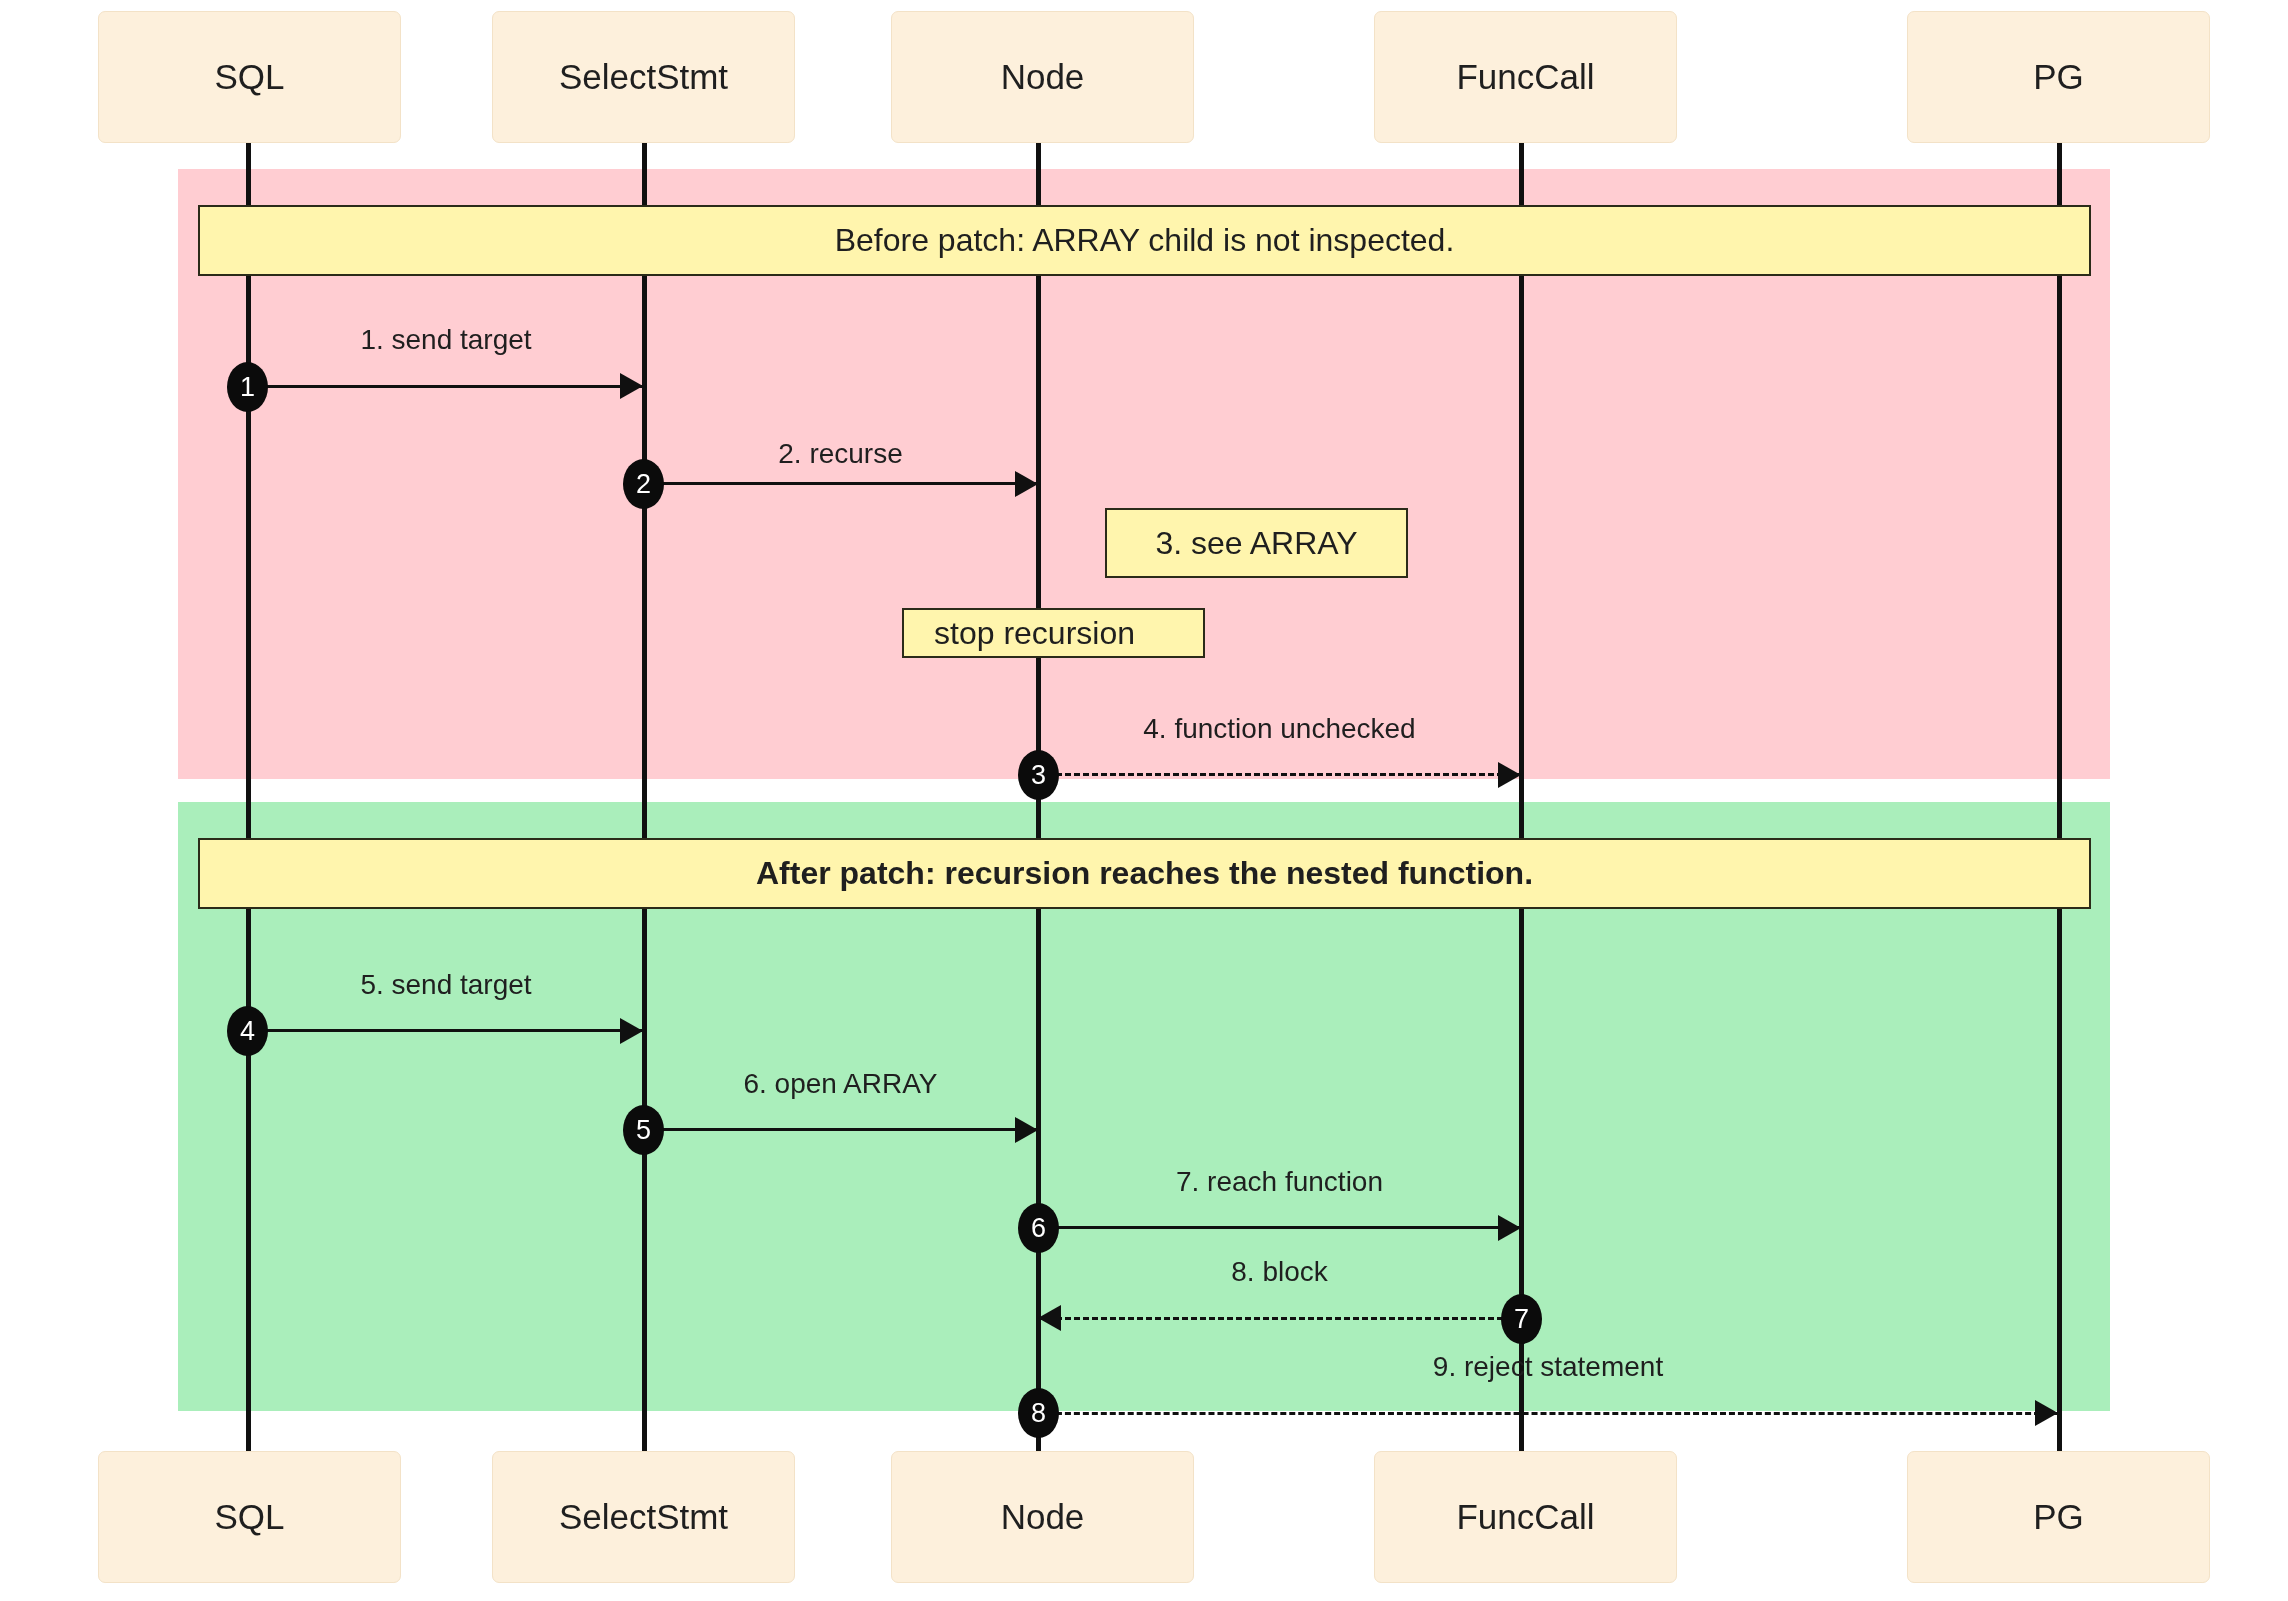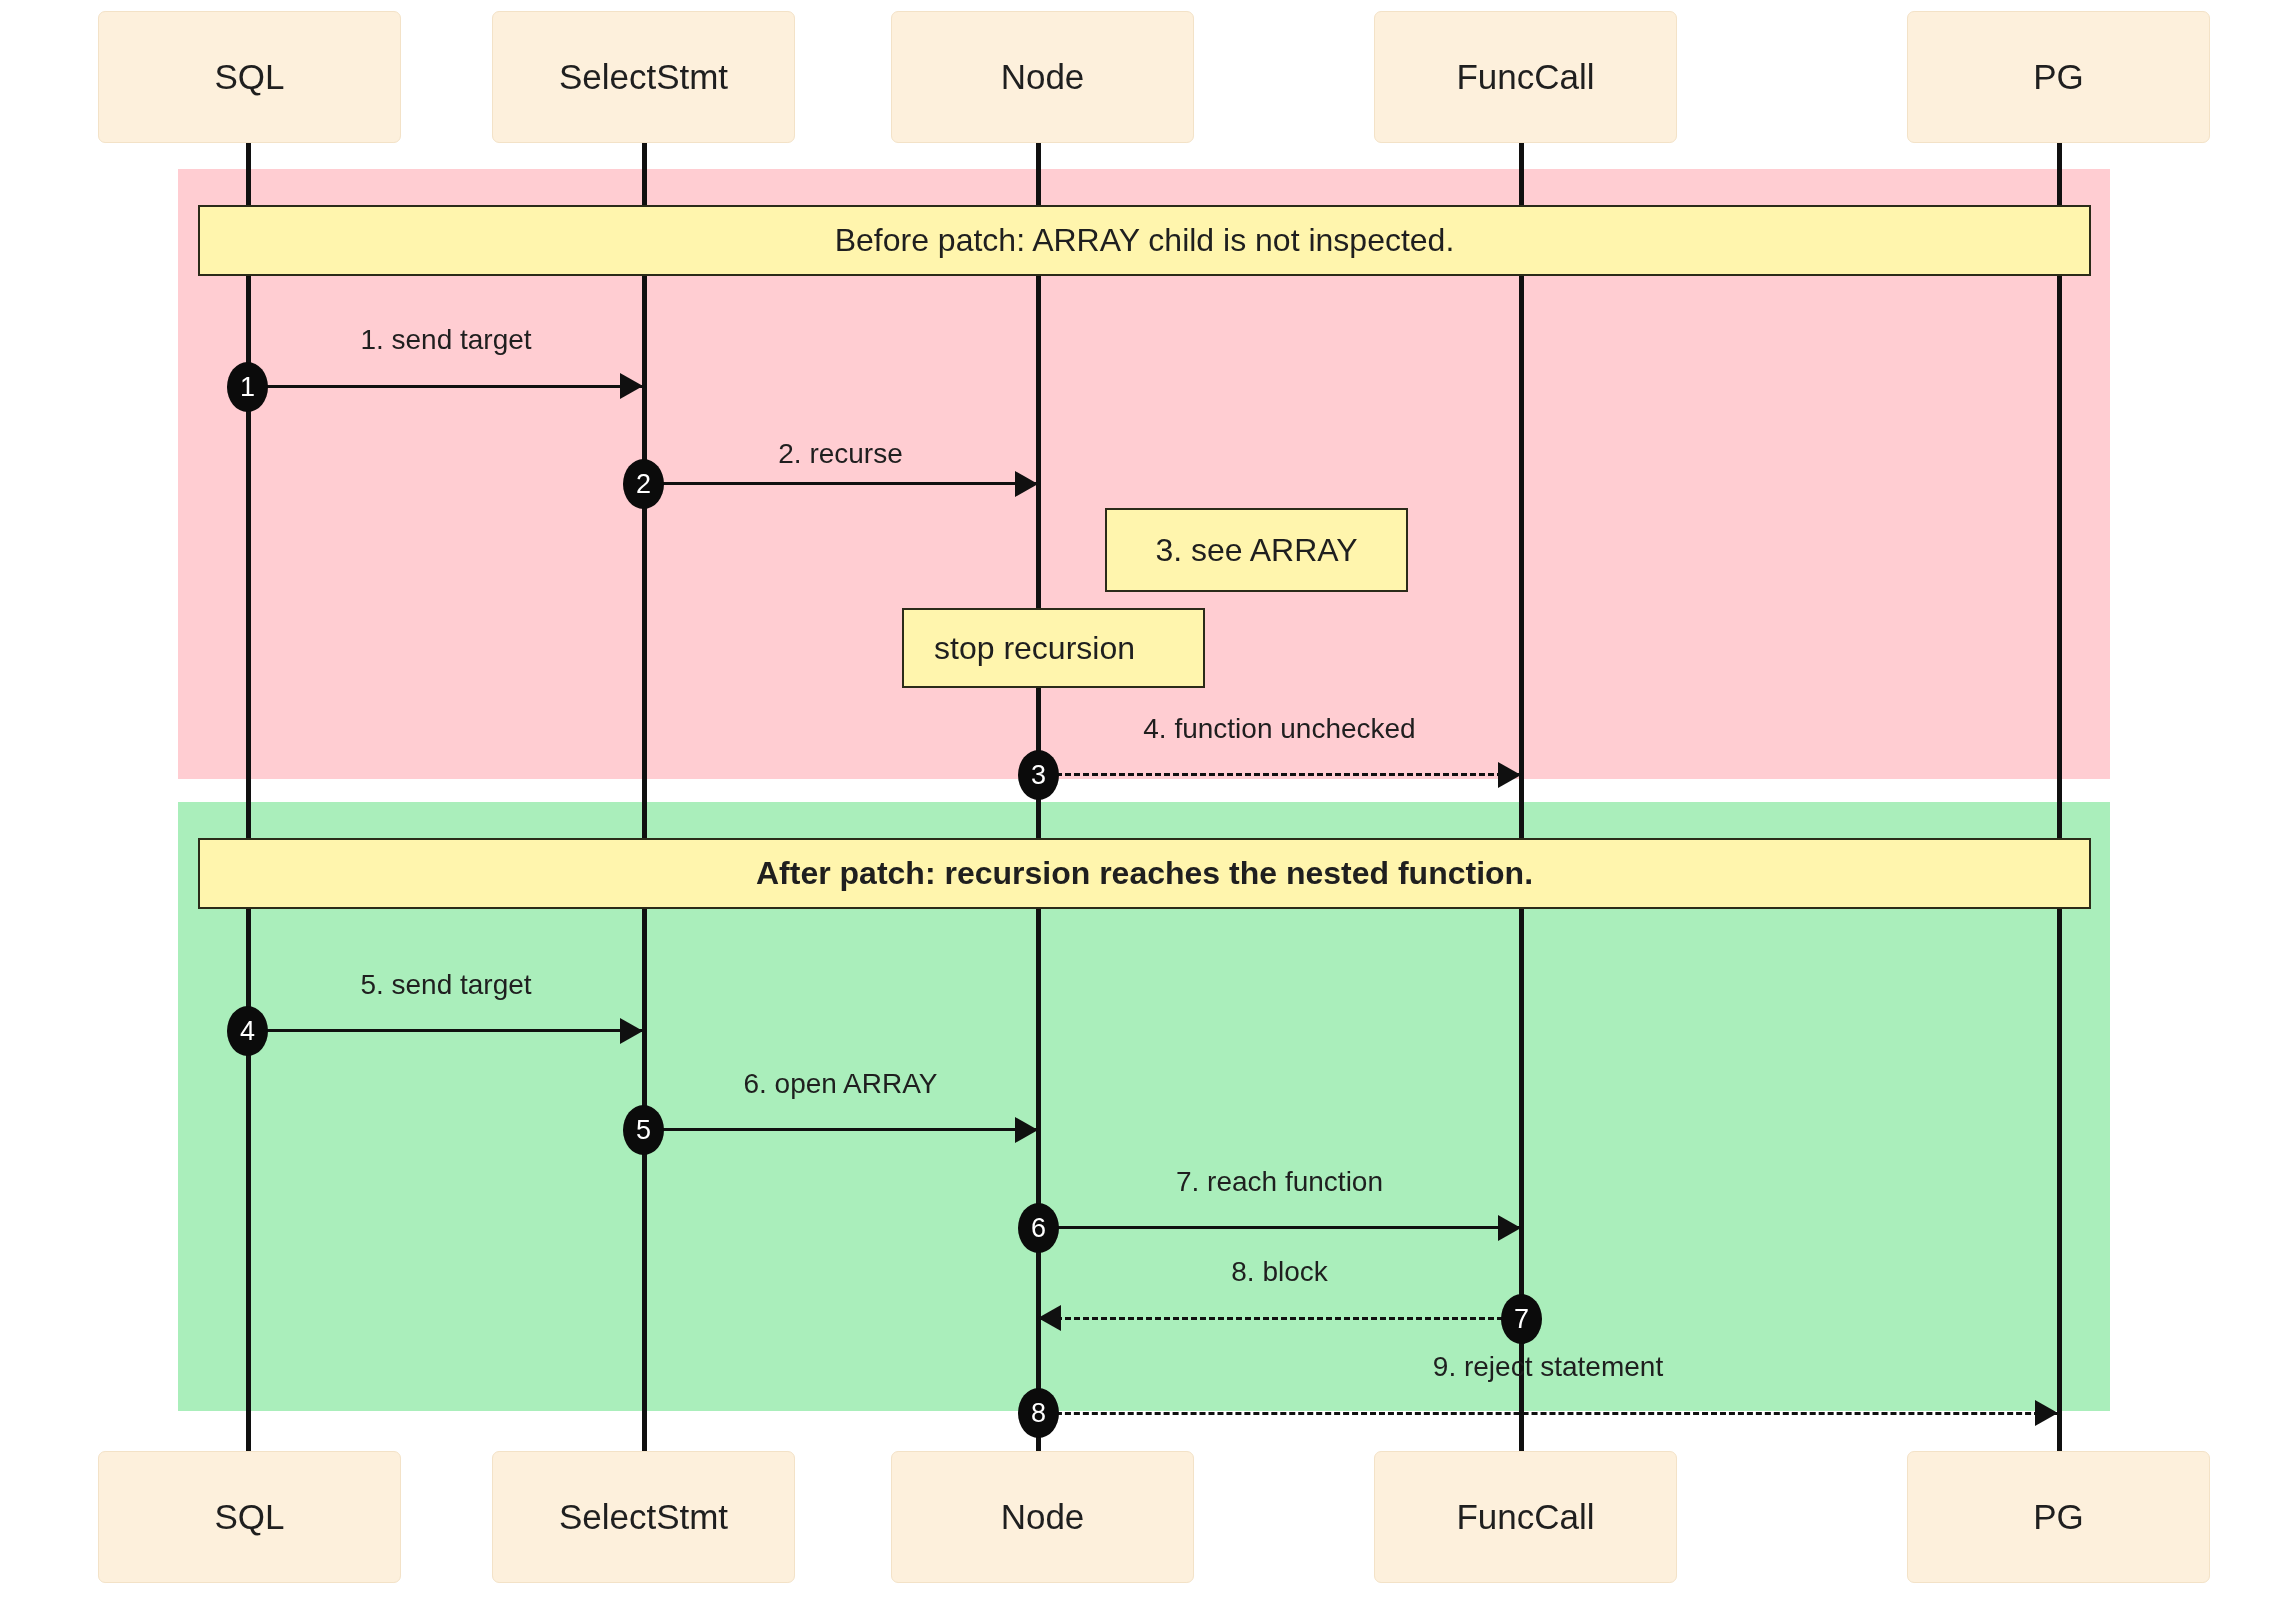--- a/index.html
+++ b/index.html
@@ -131,24 +131,24 @@
     </div>
     <div class="participant-box" style="left: 1907px; top: 1451px; width: 303px; height: 132px;">
       <span>PG</span>
     </div>
     <div class="note center" style="left: 198px; top: 205px; width: 1893px; height: 71px;">
       <span>Before patch: ARRAY child is not inspected.</span>
     </div>
     <div class="note center" style="left: 198px; top: 838px; width: 1893px; height: 71px; font-weight: bold;">
       <span>After patch: recursion reaches the nested function.</span>
     </div>
-    <div class="note center" style="left: 1105px; top: 508px; width: 303px; height: 84px;">
+    <div class="note center" style="left: 1105px; top: 508px; width: 303px; height: 70px;">
       <span>3. see ARRAY</span>
     </div>
-    <div class="note left" style="left: 902px; top: 608px; width: 303px; height: 80px;">
+    <div class="note left" style="left: 902px; top: 608px; width: 303px; height: 50px;">
       <span>stop recursion</span>
     </div>
     <div class="msg-line" style="left: 248px; top: 385px; width: 396px;"></div>
     <div class="arrow-head right" style="left: 620px; top: 373px;"></div>
     <div class="msg-label" style="left: 248px; top: 324px; width: 396px;">1. send target</div>
     <div class="seq-num" style="left: 227px; top: 362px;">1</div>
     <div class="msg-line" style="left: 643px; top: 482px; width: 395px;"></div>
     <div class="arrow-head right" style="left: 1015px; top: 471px;"></div>
     <div class="msg-label" style="left: 643px; top: 421px; width: 395px; margin-top: 17px;">2. recurse</div>
     <div class="seq-num" style="left: 623px; top: 459px;">2</div>

